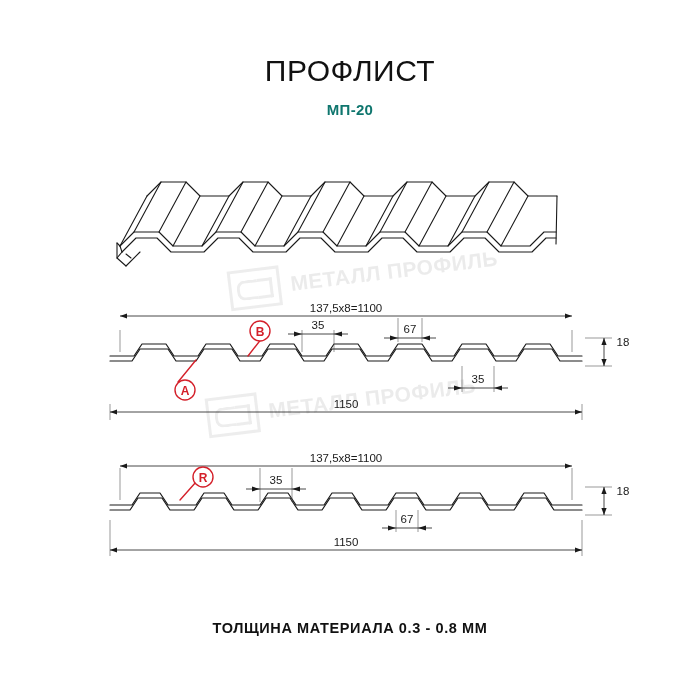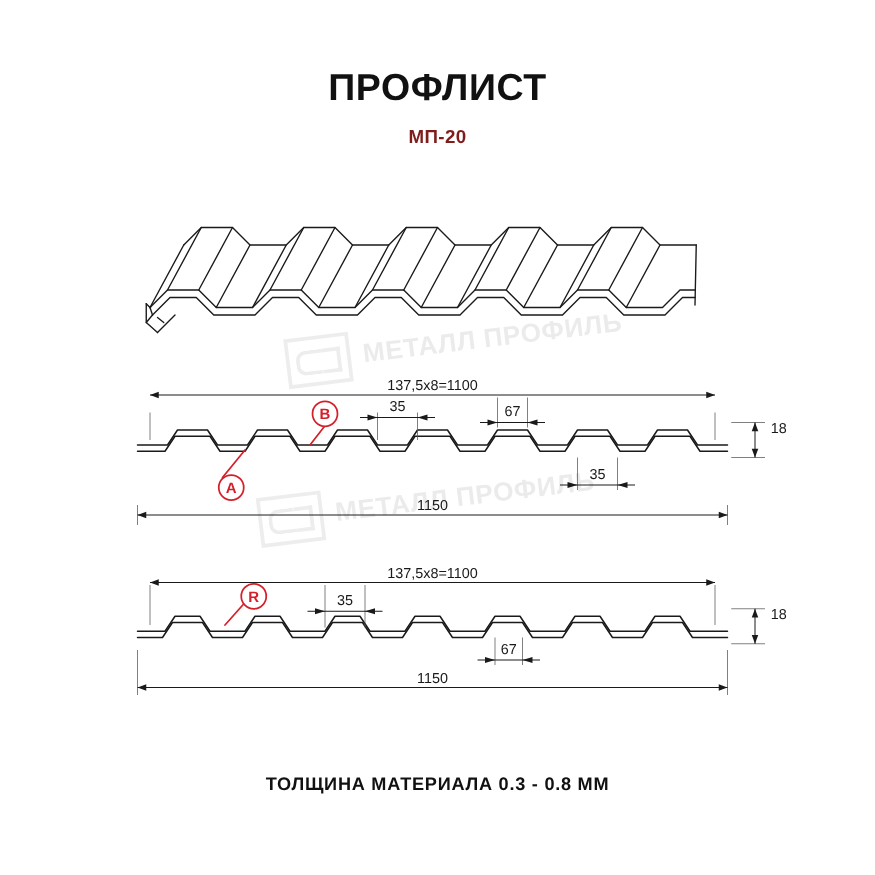--- a/index.html
+++ b/index.html
@@ -23,30 +23,30 @@
   
   .title-block {
     position: absolute;
     left: 0;
     right: 0;
     top: 54px;
     text-align: center;
   }
   .main-title {
     font-size: 30px;
-    font-weight: bold;
+    font-weight: normal;
     letter-spacing: 0.5px;
     color: #111111;
     margin: 0;
     line-height: 1.1;
   }
   .sub-title {
     font-size: 15px;
     font-weight: bold;
-    color: #7f1d1d;
+    color: #0f766e;
     margin: 14px 0 0 0;
     letter-spacing: 0.3px;
   }
 
   
   .watermark {
     position: absolute;
     display: flex;
     align-items: center;
     gap: 10px;

